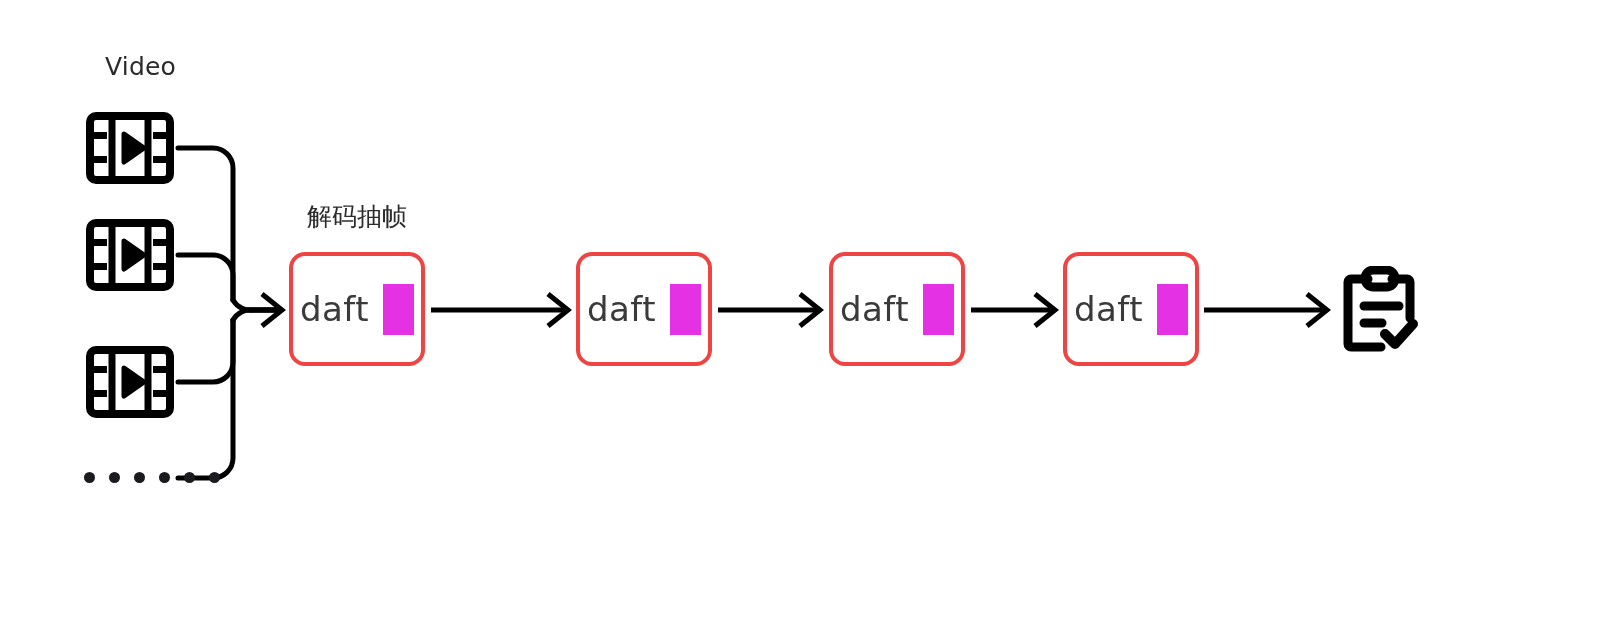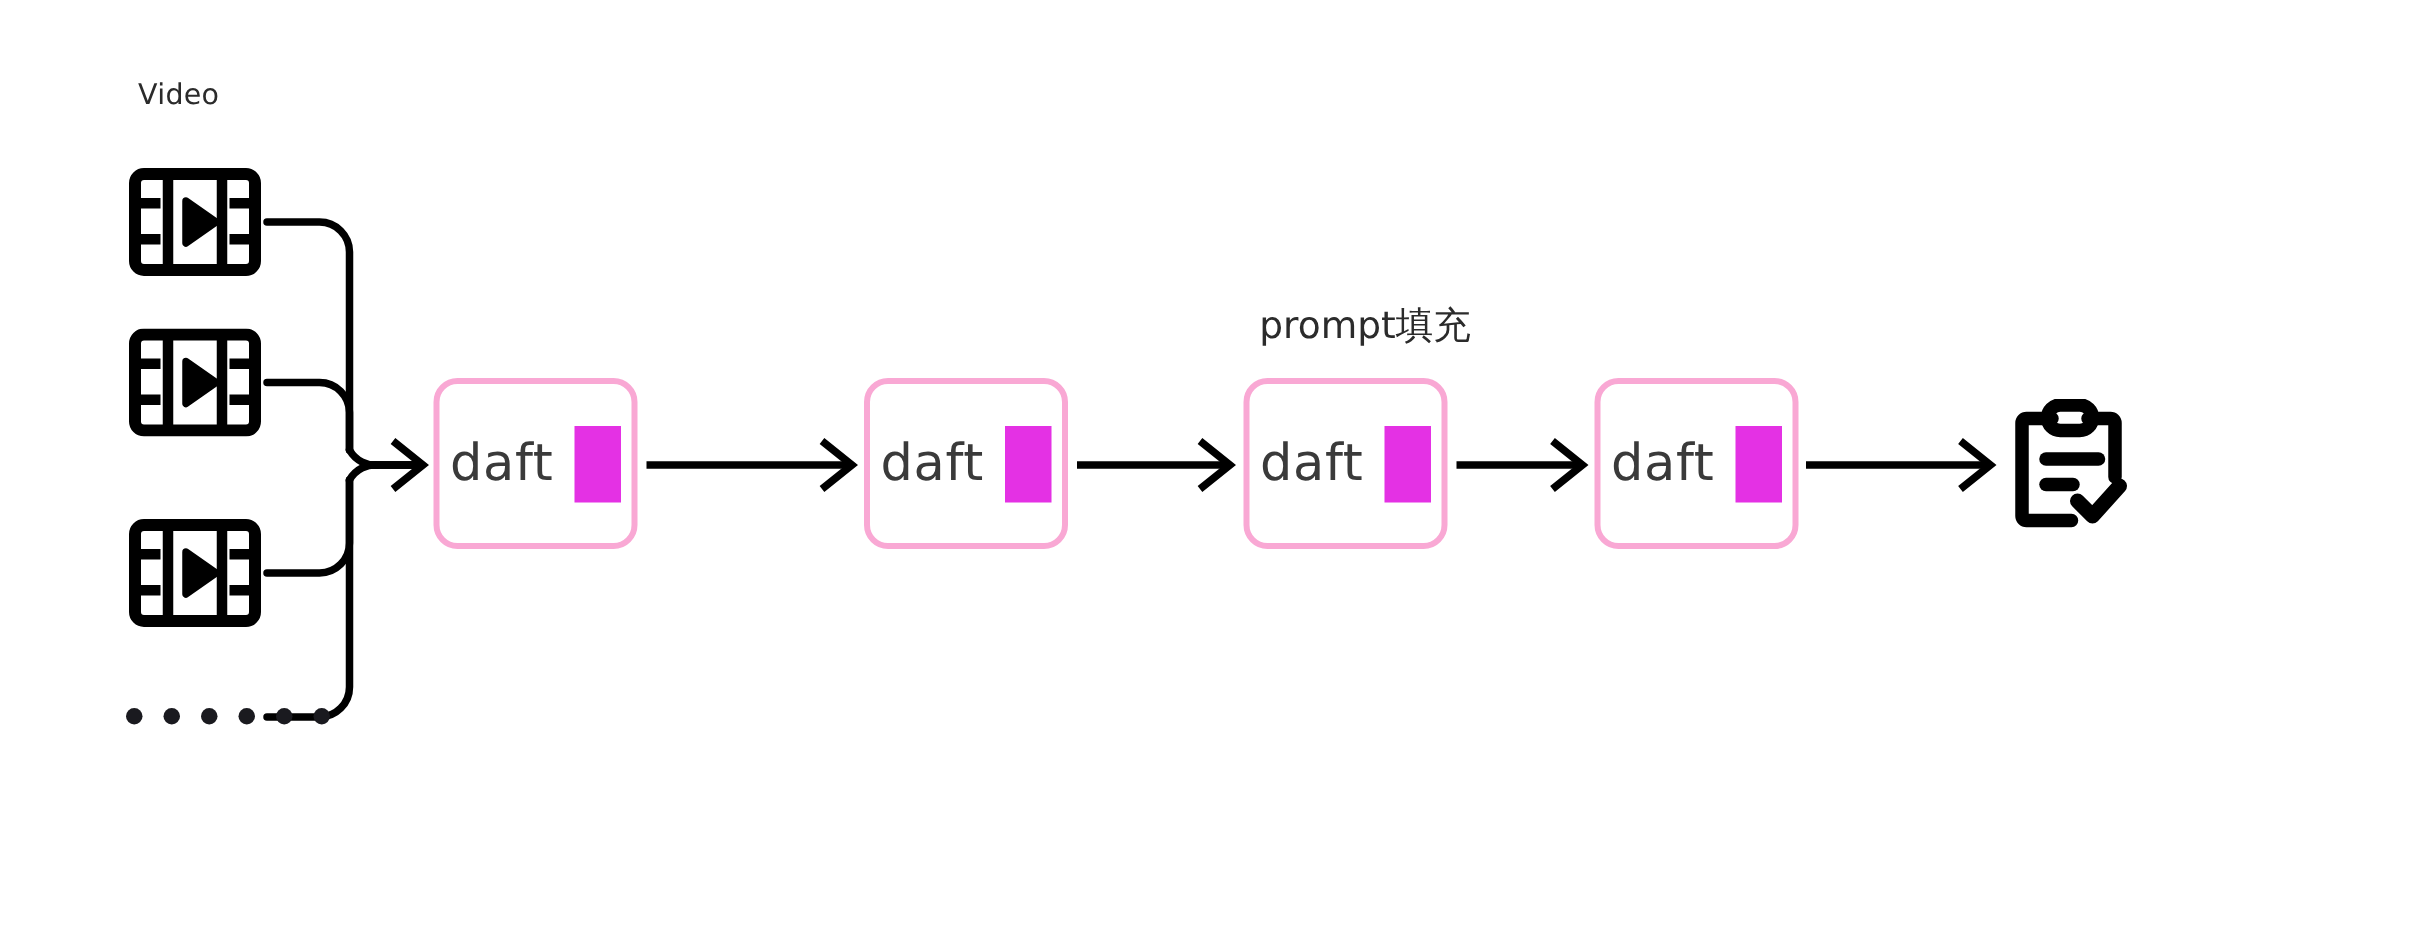--- a/index.html
+++ b/index.html
@@ -18,44 +18,44 @@
     position: absolute;
     left: 0;
     top: 0;
     width: 1620px;
     height: 622px;
   }
   .abs { position: absolute; }
 
   
   .video-title {
-    left: 92px;
+    left: 105px;
     top: 52px;
-    font-size: 19px;
+    font-size: 25px;
     color: #2b2b2b;
     letter-spacing: 0.2px;
     white-space: nowrap;
   }
 
   
   .stage-label {
     font-size: 25px;
     color: #2b2b2b;
     white-space: nowrap;
     text-align: center;
     top: 200px;
   }
 
   
   .proc-box {
     top: 252px;
     width: 136px;
     height: 114px;
     box-sizing: border-box;
-    border: 4px solid #f9a8d4;
+    border: 4px solid #ef4444;
     border-radius: 16px;
     background: #ffffff;
     display: flex;
     align-items: center;
     justify-content: center;
     gap: 14px;
   }
   .proc-box .daft-text {
     font-size: 34px;
     color: #3a3a3a;
@@ -177,31 +177,31 @@
 
   <div class="abs dots-row">
     <span class="dot"></span>
     <span class="dot"></span>
     <span class="dot"></span>
     <span class="dot"></span>
     <span class="dot"></span>
     <span class="dot"></span>
   </div>
 
+  <div class="abs stage-label" style="left:237px; width:240px;">解码抽帧</div>
   <div class="abs proc-box" style="left:289px;">
     <span class="daft-text">daft</span>
     <span class="daft-swatch"></span>
   </div>
 
   <div class="abs proc-box" style="left:576px;">
     <span class="daft-text">daft</span>
     <span class="daft-swatch"></span>
   </div>
 
-  <div class="abs stage-label" style="left:790px; width:240px;">prompt填充</div>
   <div class="abs proc-box" style="left:829px;">
     <span class="daft-text">daft</span>
     <span class="daft-swatch"></span>
   </div>
 
   <div class="abs proc-box" style="left:1063px;">
     <span class="daft-text">daft</span>
     <span class="daft-swatch"></span>
   </div>
 

